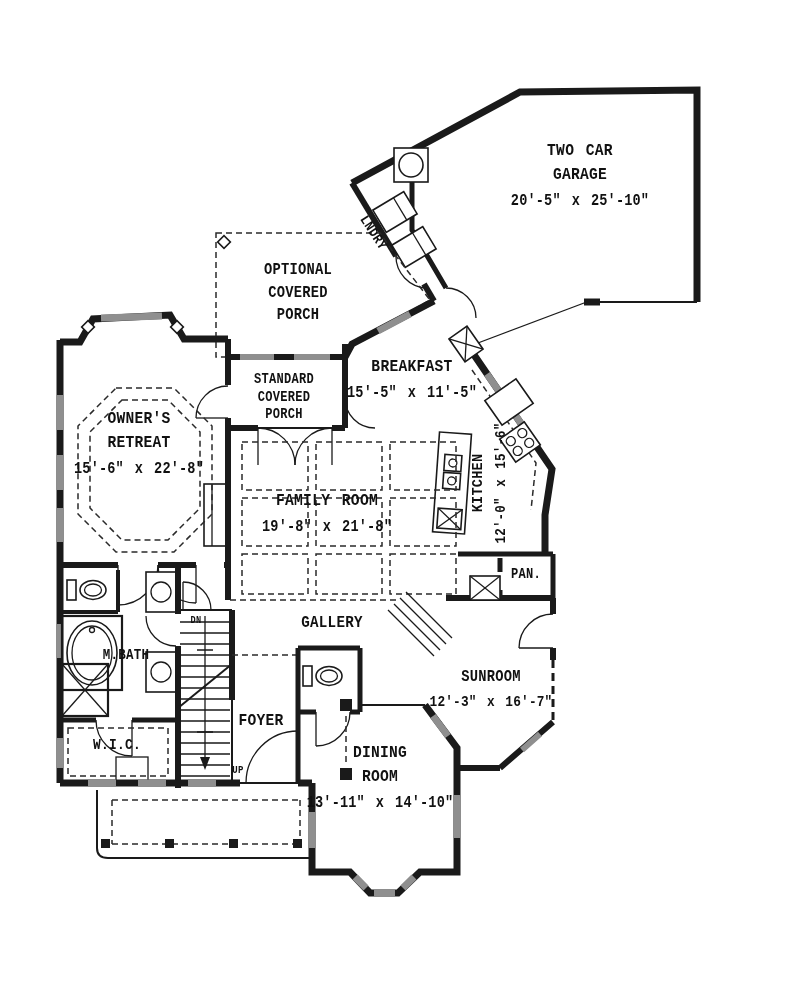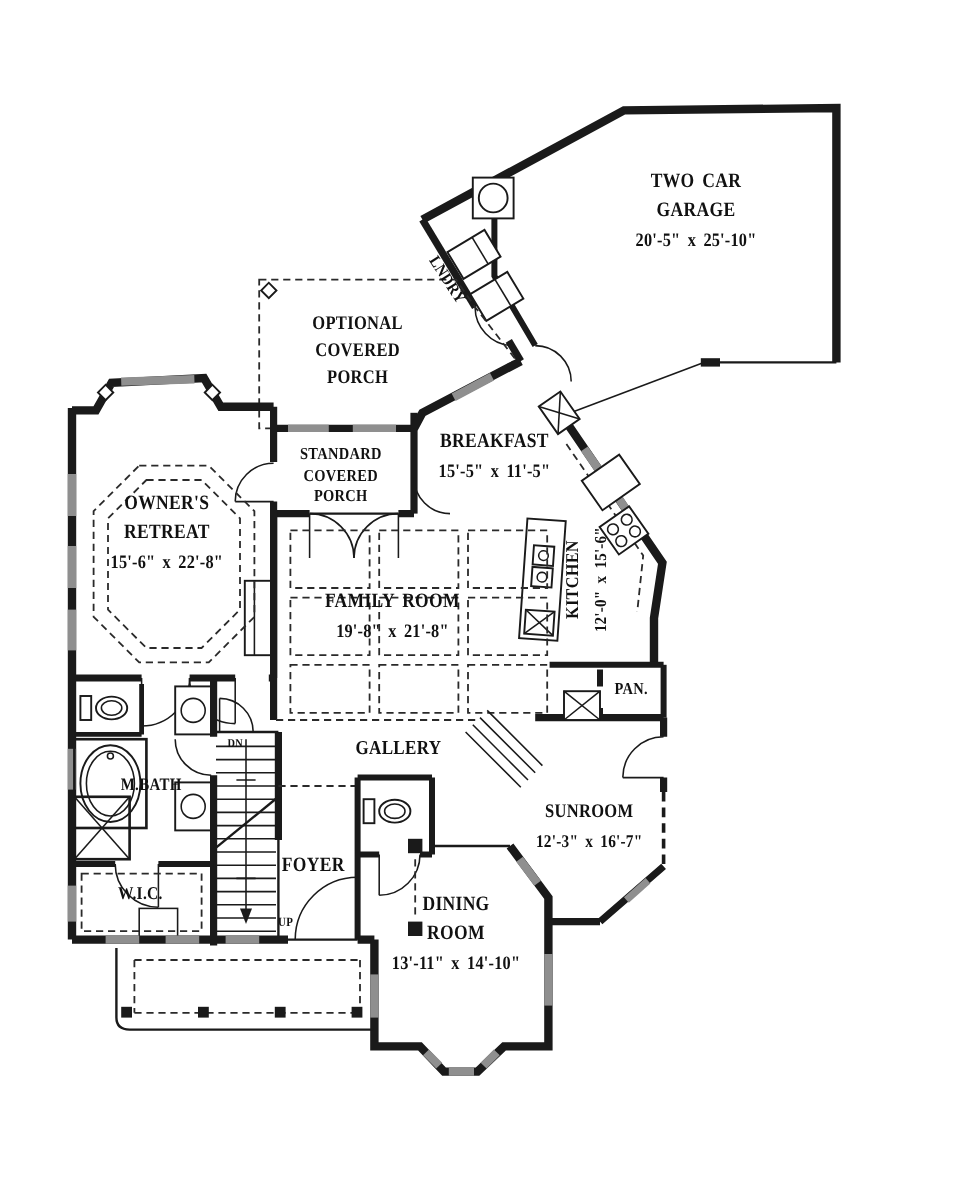--- a/index.html
+++ b/index.html
@@ -1,18 +1,18 @@
 <!DOCTYPE html>
 <html><head>
 <meta charset="utf-8">
 <style>
   html,body{margin:0;padding:0;background:#ffffff;}
   .plan-page{
     position:relative;width:800px;height:940px;background:#ffffff;overflow:hidden;
-    font-family:Liberation Serif, serif;
+    font-family:Liberation Mono, monospace;
   }
   .plan-svg{position:absolute;left:0;top:0;}
   
   .w7{stroke:#1a1a1a;stroke-width:7;fill:none;stroke-linejoin:miter;}
   .w6{stroke:#1a1a1a;stroke-width:6;fill:none;stroke-linejoin:miter;}
   .w5{stroke:#1a1a1a;stroke-width:5;fill:none;}
   .w4{stroke:#1a1a1a;stroke-width:4;fill:none;}
   .thin{stroke:#1a1a1a;stroke-width:1.3;fill:none;}
   .thin2{stroke:#1a1a1a;stroke-width:2;fill:none;}
   .dash{stroke:#2a2a2a;stroke-width:1.5;fill:none;stroke-dasharray:6 4;}

